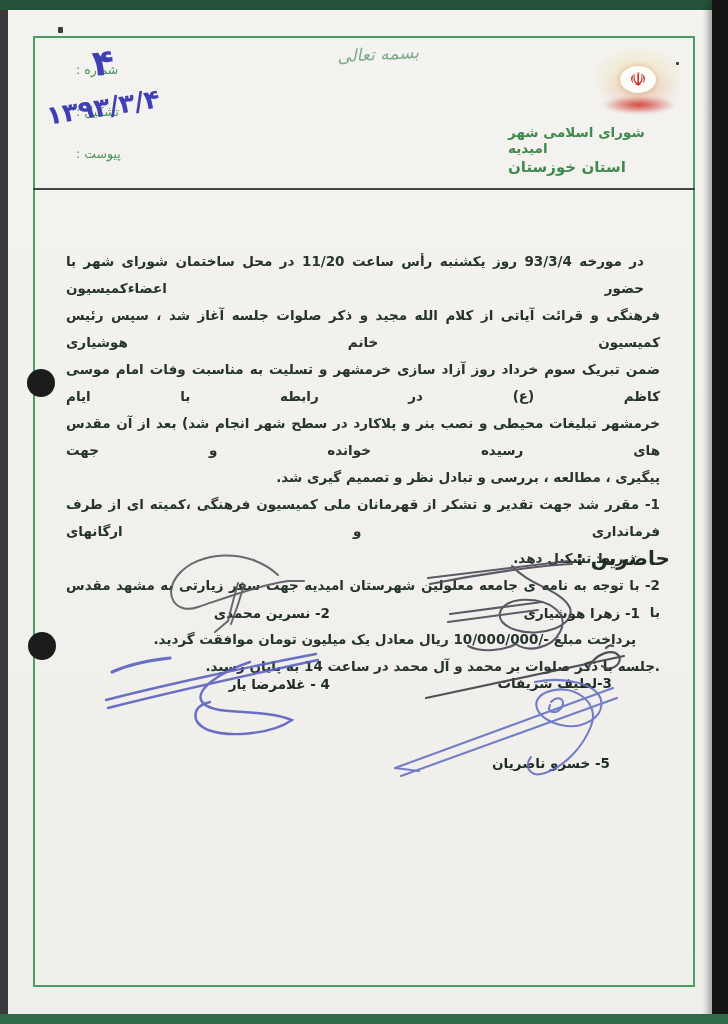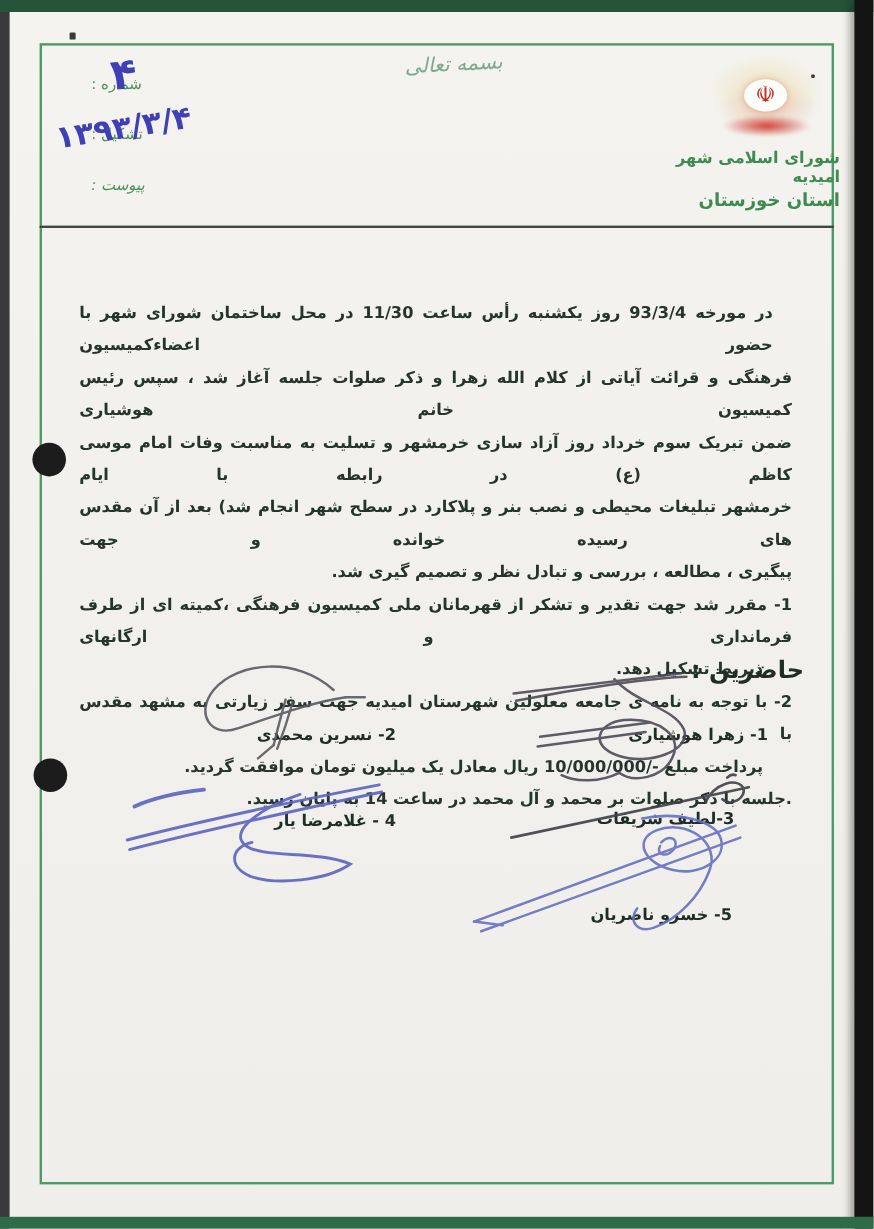--- a/index.html
+++ b/index.html
@@ -26,21 +26,21 @@
   .logo{position:absolute;left:578px;top:44px;width:122px;height:88px;}
   .logo .halo{position:absolute;left:14px;top:2px;width:92px;height:60px;border-radius:50%;
     background:radial-gradient(closest-side,rgba(233,205,120,.45),rgba(233,205,120,0));filter:blur(2px);}
   .logo .halo2{position:absolute;left:20px;top:26px;width:84px;height:40px;border-radius:50%;
     background:radial-gradient(closest-side,rgba(226,150,130,.35),rgba(226,150,130,0));filter:blur(2px);}
   .logo .oval{position:absolute;left:42px;top:22px;width:36px;height:27px;border-radius:50%;
     background:#fdfdfa;box-shadow:0 0 5px rgba(200,90,60,.4);display:flex;align-items:center;justify-content:center;}
   .logo .emblem{font-size:19px;line-height:1;color:#c42e22;}
   .logo .redband{position:absolute;left:24px;top:52px;width:74px;height:18px;border-radius:50%;
     background:radial-gradient(closest-side,rgba(204,38,28,.85),rgba(204,38,28,0));filter:blur(1.5px);}
-  .orgname{position:absolute;left:532px;top:124px;width:168px;text-align:right;color:#3f8a4f;
+  .orgname{position:absolute;left:508px;top:124px;width:168px;text-align:left;color:#3f8a4f;
     font-weight:bold;font-size:13.5px;direction:rtl;}
   .orgname .l2{margin-top:2px;font-size:15px;}
 
   
   .field-row{position:absolute;right:460px;width:196px;display:flex;direction:rtl;align-items:flex-end;
     color:#4a9358;font-size:12.5px;flex-direction:column;}
   .field-row .lbl{white-space:nowrap;padding-left:4px;}
   .field-row .dots{flex:1;border-bottom:2px dotted #9db8a0;height:14px;}
   .hand{position:absolute;color:#4040b5;direction:rtl;font-weight:bold;}
   .hand-number{left:92px;top:42px;font-size:36px;transform:rotate(-5deg);}
@@ -97,32 +97,32 @@
   </div>
 
   <div class="field-row" style="top:62px;">
     <span class="lbl">شماره :</span>
     <span class="dots"></span>
   </div>
   <div class="field-row" style="top:104px;">
     <span class="lbl">تشکیل :</span>
     <span class="dots"></span>
   </div>
-  <div class="field-row" style="top:146px;font-style:italic;">
+  <div class="field-row" style="top:146px;">
     <span class="lbl">پیوست :</span>
     <span class="dots"></span>
   </div>
 
   <div class="hand hand-number">۴</div>
   <div class="hand hand-date">۱۳۹۳/۳/۴</div>
 
 
   <div class="body-text">
-    <div class="bline indent1">در مورخه 93/3/4 روز یکشنبه رأس ساعت 11/30 در محل ساختمان شورای شهر با حضور اعضاءکمیسیون</div>
-    <div class="bline">فرهنگی و قرائت آیاتی از کلام الله زهرا و ذکر صلوات جلسه آغاز شد ، سپس رئیس کمیسیون خانم هوشیاری</div>
+    <div class="bline indent1">در مورخه 93/3/4 روز یکشنبه رأس ساعت 11/20 در محل ساختمان شورای شهر با حضور اعضاءکمیسیون</div>
+    <div class="bline">فرهنگی و قرائت آیاتی از کلام الله مجید و ذکر صلوات جلسه آغاز شد ، سپس رئیس کمیسیون خانم هوشیاری</div>
     <div class="bline">ضمن تبریک سوم خرداد روز آزاد سازی خرمشهر و تسلیت به مناسبت وفات امام موسی کاظم (ع) در رابطه با ایام</div>
     <div class="bline">خرمشهر تبلیغات محیطی و نصب بنر و پلاکارد در سطح شهر انجام شد) بعد از آن مقدس های رسیده خوانده و جهت</div>
     <div class="bline rt">پیگیری ، مطالعه ، بررسی و تبادل نظر و تصمیم گیری شد.</div>
     <div class="bline">1- مقرر شد جهت تقدیر و تشکر از قهرمانان ملی کمیسیون فرهنگی ،کمیته ای از طرف فرمانداری و ارگانهای</div>
     <div class="bline rt indent2">ذیربط تشکیل دهد.</div>
     <div class="bline">2- با توجه به نامه ی جامعه معلولین شهرستان امیدیه جهت سفر زیارتی به مشهد مقدس با</div>
     <div class="bline rt indent2">پرداخت مبلغ -/10/000/000 ریال معادل یک میلیون تومان موافقت گردید.</div>
     <div class="bline rt">.جلسه با ذکر صلوات بر محمد و آل محمد در ساعت 14 به پایان رسید.</div>
   </div>
 

